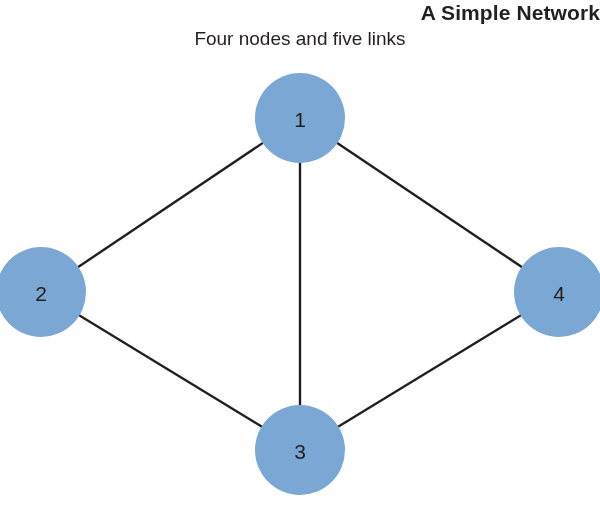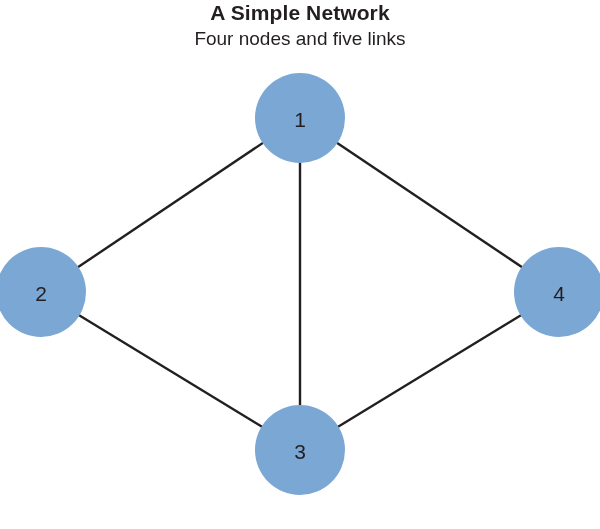--- a/index.html
+++ b/index.html
@@ -18,21 +18,21 @@
     width: 600px;
     height: 529px;
     background: #ffffff;
     overflow: hidden;
   }
   #title {
     position: absolute;
     top: 0px;
     left: 0;
     width: 600px;
-    text-align: center;
+    text-align: right;
     font-size: 21px;
     font-weight: bold;
     letter-spacing: 0.1px;
     line-height: 26px;
     color: #231f20;
   }
   #subtitle {
     position: absolute;
     top: 26px;
     left: 0;

